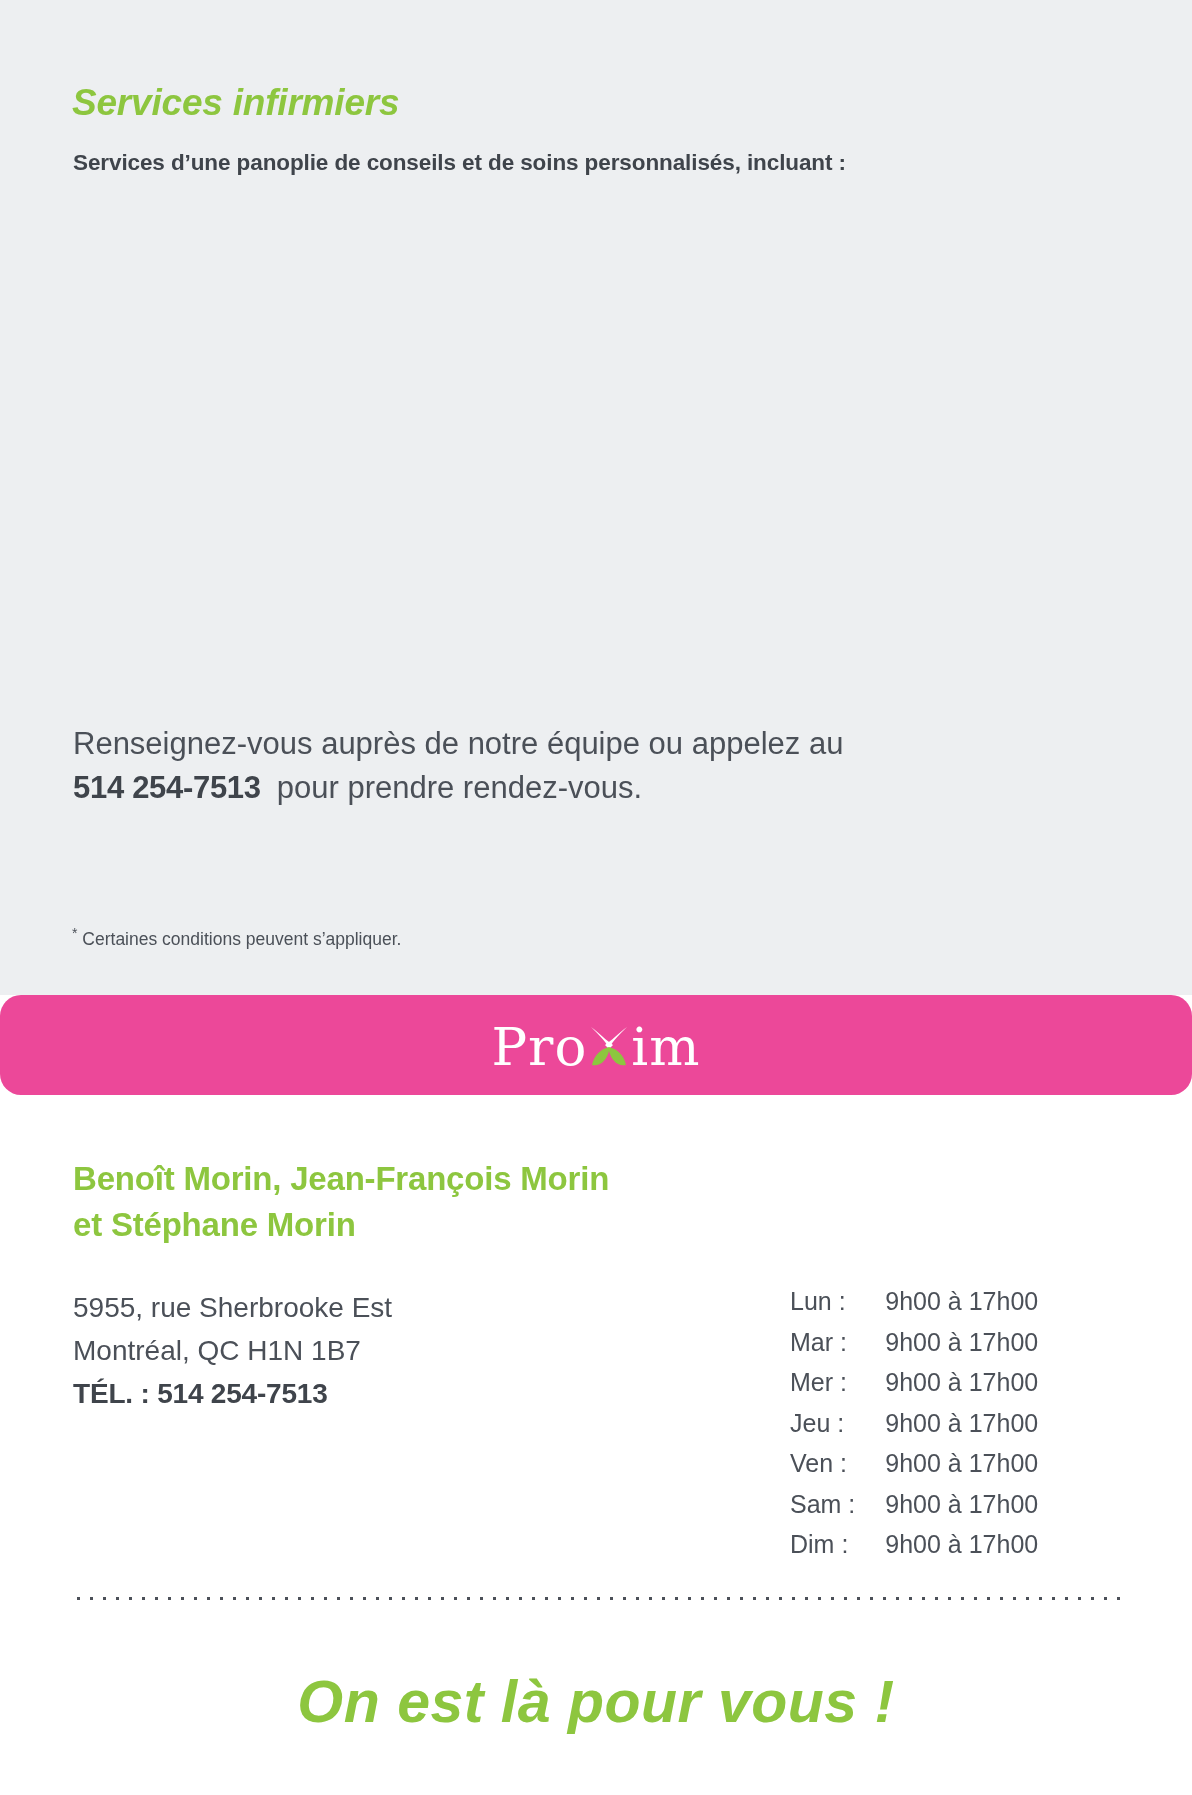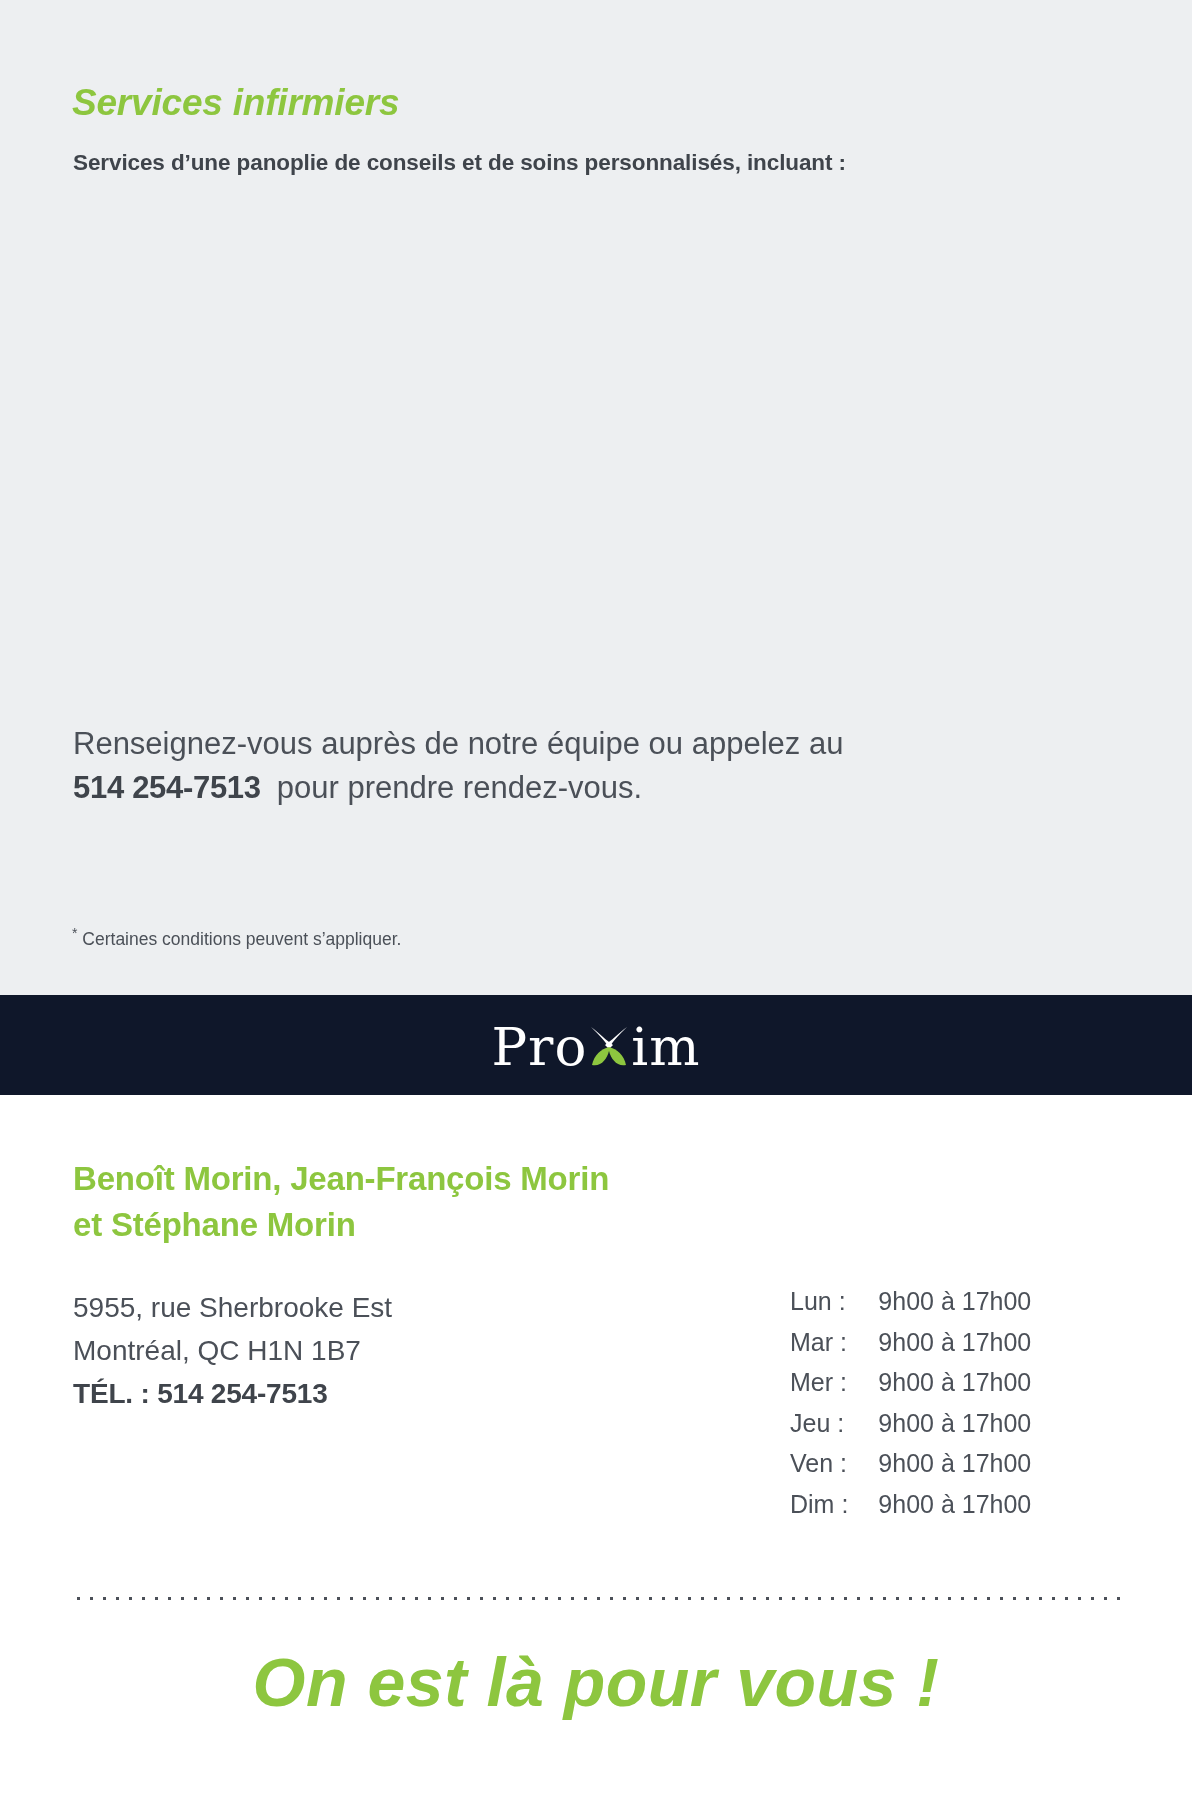--- a/index.html
+++ b/index.html
@@ -82,21 +82,22 @@
     vertical-align: super;
   }
 
   
   .logo-bar {
     position: absolute;
     left: 0;
     top: 995px;
     width: 1192px;
     height: 100px;
-    background: #0f172a;
+    background: #ec4899;
+    border-radius: 21px;
   }
   .logo-wrap {
     position: absolute;
     left: 0;
     top: 0;
     width: 1192px;
     height: 103px;
     display: flex;
     align-items: center;
     justify-content: center;
@@ -186,24 +187,24 @@
     width: 1048px;
     height: 5px;
     background-image: radial-gradient(circle, #4b5058 1.6px, rgba(0,0,0,0) 1.9px);
     background-size: 13px 5px;
     background-repeat: repeat-x;
   }
 
   .slogan {
     position: absolute;
     left: 0;
-    top: 545px;
+    top: 570px;
     width: 1192px;
     text-align: center;
-    font-size: 68px;
+    font-size: 59px;
     font-style: italic;
     font-weight: bold;
     color: #8dc63f;
     letter-spacing: 0.5px;
   }
 </style>
 </head>
 <body>
 
 <div class="page">
@@ -268,20 +269,24 @@
           </tr>
           <tr>
             <td class="day">Jeu :</td>
             <td class="time">9h00 à 17h00</td>
           </tr>
           <tr>
             <td class="day">Ven :</td>
             <td class="time">9h00 à 17h00</td>
           </tr>
           <tr>
+            <td class="day">Sam :</td>
+            <td class="time">9h00 à 17h00</td>
+          </tr>
+          <tr>
             <td class="day">Dim :</td>
             <td class="time">9h00 à 17h00</td>
           </tr>
         </tbody>
       </table>
     </div>
 
     <div class="dots"></div>
 
     <div class="slogan">On est là pour vous !</div>

